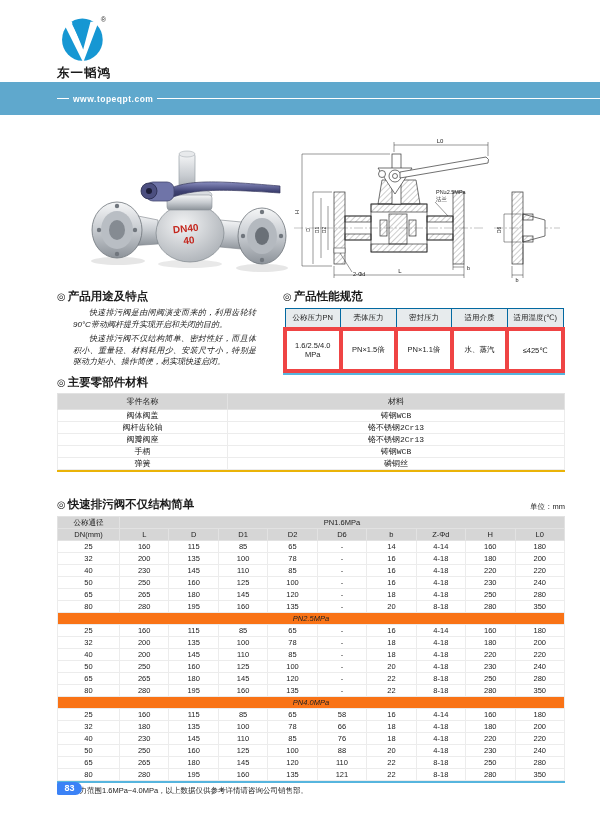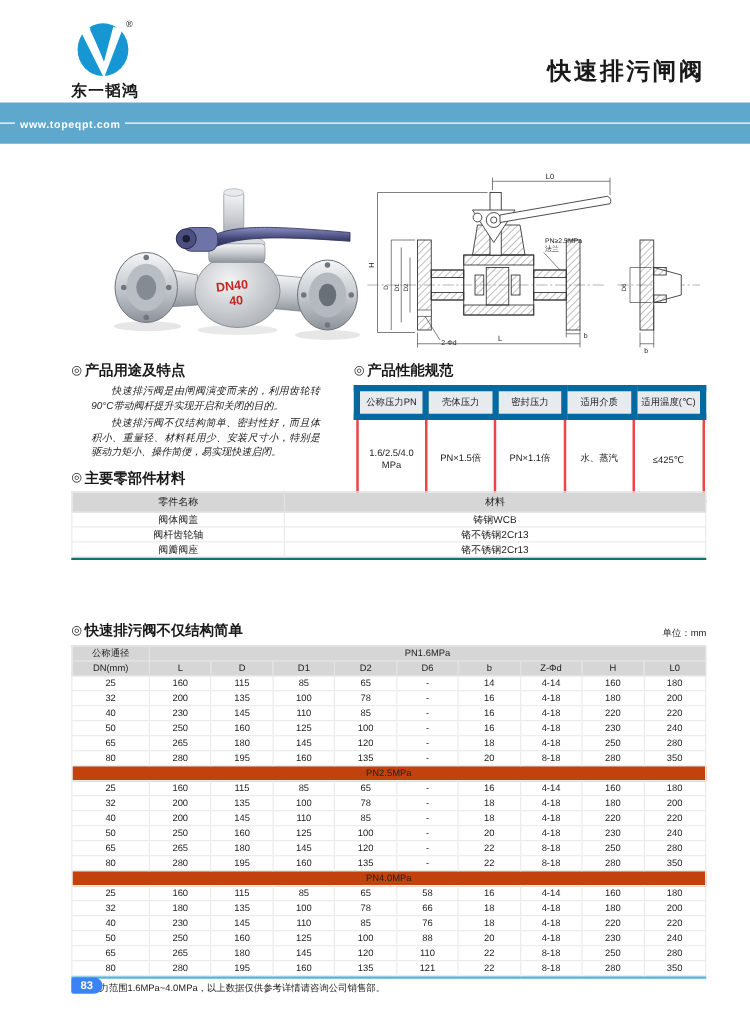--- a/index.html
+++ b/index.html
@@ -4,52 +4,52 @@
 <style>
   html,body{margin:0;padding:0;background:#888;}
   .page{position:relative;width:600px;height:819px;margin:0 auto;background:#fff;overflow:hidden;
         font-family:"Liberation Sans","DejaVu Sans",sans-serif;color:#1a1a1a;}
   
   .logo{position:absolute;left:52px;top:12px;width:64px;text-align:center;}
   .logo svg{display:block;margin:0 auto;}
   .logo .brand{font-size:12.5px;font-weight:800;letter-spacing:1px;margin-top:1px;white-space:nowrap;}
   .page-title{position:absolute;right:36px;top:44px;font-size:19px;font-weight:800;letter-spacing:2px;}
   .blue-bar{position:absolute;left:0;top:82px;width:600px;height:33px;background:#5fa8cd;}
-  .blue-bar .inner{display:flex;align-items:center;height:100%;box-sizing:border-box;}
+  .blue-bar .inner{display:flex;align-items:center;height:100%;padding-left:57px;box-sizing:border-box;}
   .blue-bar .seg1{width:12px;border-top:1px solid #fff;}
   .blue-bar .seg2{flex:1;border-top:1px solid #fff;}
   .blue-bar .url{color:#fff;font-size:8.5px;font-weight:700;letter-spacing:.5px;margin:0 4px;}
   
   .photo-area{position:absolute;left:86px;top:138px;width:208px;height:144px;}
   .drawing-area{position:absolute;left:288px;top:136px;width:277px;height:148px;}
   
   .section-heading{font-size:11.5px;font-weight:800;display:flex;align-items:center;gap:2px;white-space:nowrap;}
   .section-heading .bullet{font-size:10px;font-weight:400;}
   .features{position:absolute;left:57px;top:289px;width:215px;}
   .features p{font-size:8px;line-height:11.5px;margin:3px 16px 0;text-indent:2em;text-align:justify;color:#222;font-style:italic;}
   .performance{position:absolute;left:283px;top:289px;width:282px;}
   .perf-wrap{margin-top:4px;border-bottom:2px solid #56b5de;}
   table{border-collapse:collapse;width:100%;}
   .perf-table{font-size:7.5px;text-align:center;color:#222;table-layout:fixed;}
-  .perf-table th{background:#e7ebed;font-weight:400;height:18px;border:5px solid #0369a1;padding:0 1px;}
-  .perf-table td{height:38px;border:2px solid #ef4444;white-space:pre-line;padding:12px 1px;}
+  .perf-table th{background:#e7ebed;font-weight:400;height:18px;border:1px solid #0369a1;padding:0 1px;}
+  .perf-table td{height:38px;border:4px solid #ef4444;white-space:pre-line;padding:0 1px;}
   .materials{position:absolute;left:57px;top:375px;width:508px;}
-  .mat-wrap{margin-top:3px;border-bottom:2px solid #0f766e;}
+  .mat-wrap{margin-top:3px;border-bottom:2px solid #eab308;font-family:Liberation Mono, monospace;}
   .mat-table{font-size:8px;text-align:center;color:#222;table-layout:fixed;}
   .mat-table th{background:#d6d6d6;font-weight:400;height:13px;border:1px solid #e2e2e2;}
   .mat-table td{height:11px;border:1px solid #ececec;padding:0;}
   .mat-table col.c1{width:170px;}
   .dimensions{position:absolute;left:57px;top:497px;width:508px;}
   .dim-head{display:flex;justify-content:space-between;align-items:flex-end;}
   .dim-head .unit{font-size:7.5px;color:#222;}
   .dim-wrap{margin-top:4px;border-bottom:2px solid #56b5de;}
   .dim-table{font-size:7.5px;text-align:center;color:#222;table-layout:fixed;}
   .dim-table th{background:#d6d6d6;font-weight:400;border:1px solid #e2e2e2;padding:1px 0;line-height:9px;}
   .dim-table td{border:1px solid #ececec;padding:1px 0;line-height:9px;}
-  .dim-table td.section-cell{background:#c2410c;}
+  .dim-table td.section-cell{background:#f97316;font-style:italic;}
   .dim-table col.c1{width:62px;}
   .note{font-size:7.5px;margin-top:3px;color:#222;}
   
   .page-badge{position:absolute;left:57px;top:782px;width:25px;height:13px;background:#3b82f6;
               border-radius:2px 7px 7px 2px;color:#fff;font-size:9px;font-weight:700;
               text-align:center;line-height:13px;}
   svg text{font-family:"Liberation Sans","DejaVu Sans",sans-serif;}
 </style>
 </head>
 <body>
@@ -58,21 +58,20 @@
 
   <div class="logo">
     <svg width="52" height="52" viewBox="0 0 64 64">
       <ellipse cx="30" cy="34" rx="25" ry="26" fill="#1697d3"></ellipse>
       <polygon points="6,12 31,62 50,12 40,12 31,46 17,12" fill="#ffffff"></polygon>
       <polygon points="17,14 30,14 30,41" fill="#1697d3"></polygon>
       <text x="56" y="12" font-size="9" fill="#333" text-anchor="middle">®</text>
     </svg>
     <div class="brand">东一韬鸿</div>
   </div>
-  <div class="page-title">快速排污闸阀</div>
 
   <div class="blue-bar">
     <div class="inner">
       <div class="seg1"></div>
       <div class="url">www.topeqpt.com</div>
       <div class="seg2"></div>
     </div>
   </div>
 
   <div class="photo-area">
@@ -283,20 +282,28 @@
               <td>铸钢WCB</td>
             </tr>
             <tr>
               <td>阀杆齿轮轴</td>
               <td>铬不锈钢2Cr13</td>
             </tr>
             <tr>
               <td>阀瓣阀座</td>
               <td>铬不锈钢2Cr13</td>
             </tr>
+            <tr>
+              <td>手柄</td>
+              <td>铸钢WCB</td>
+            </tr>
+            <tr>
+              <td>弹簧</td>
+              <td>磷铜丝</td>
+            </tr>
           </tbody>
       </table>
     </div>
   </div>
 
   <div class="dimensions">
     <div class="dim-head">
       <div class="section-heading">
         <span class="bullet">◎</span>
         <span>快速排污阀不仅结构简单</span>

